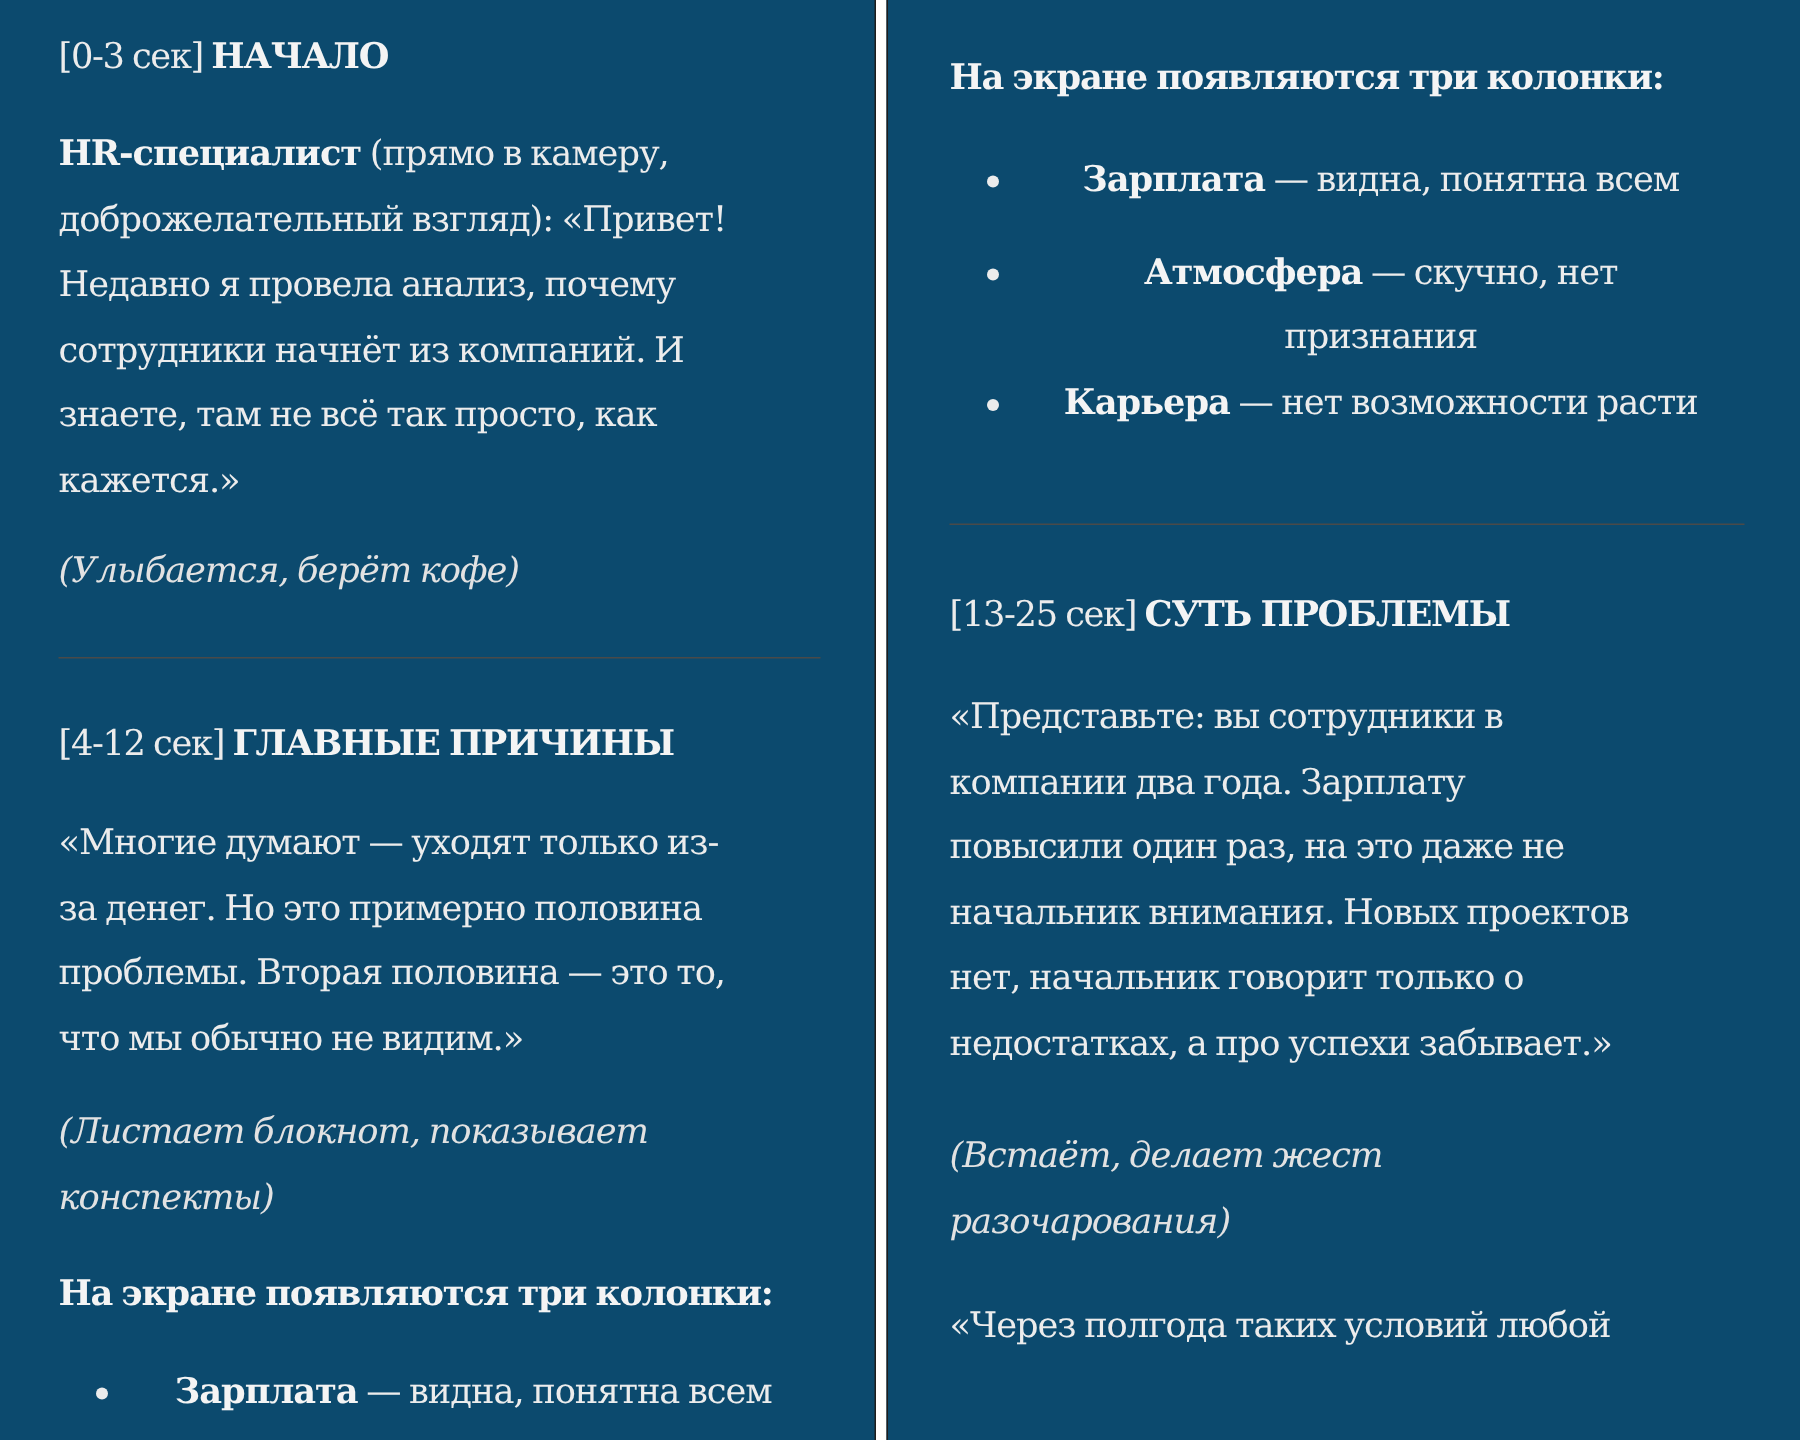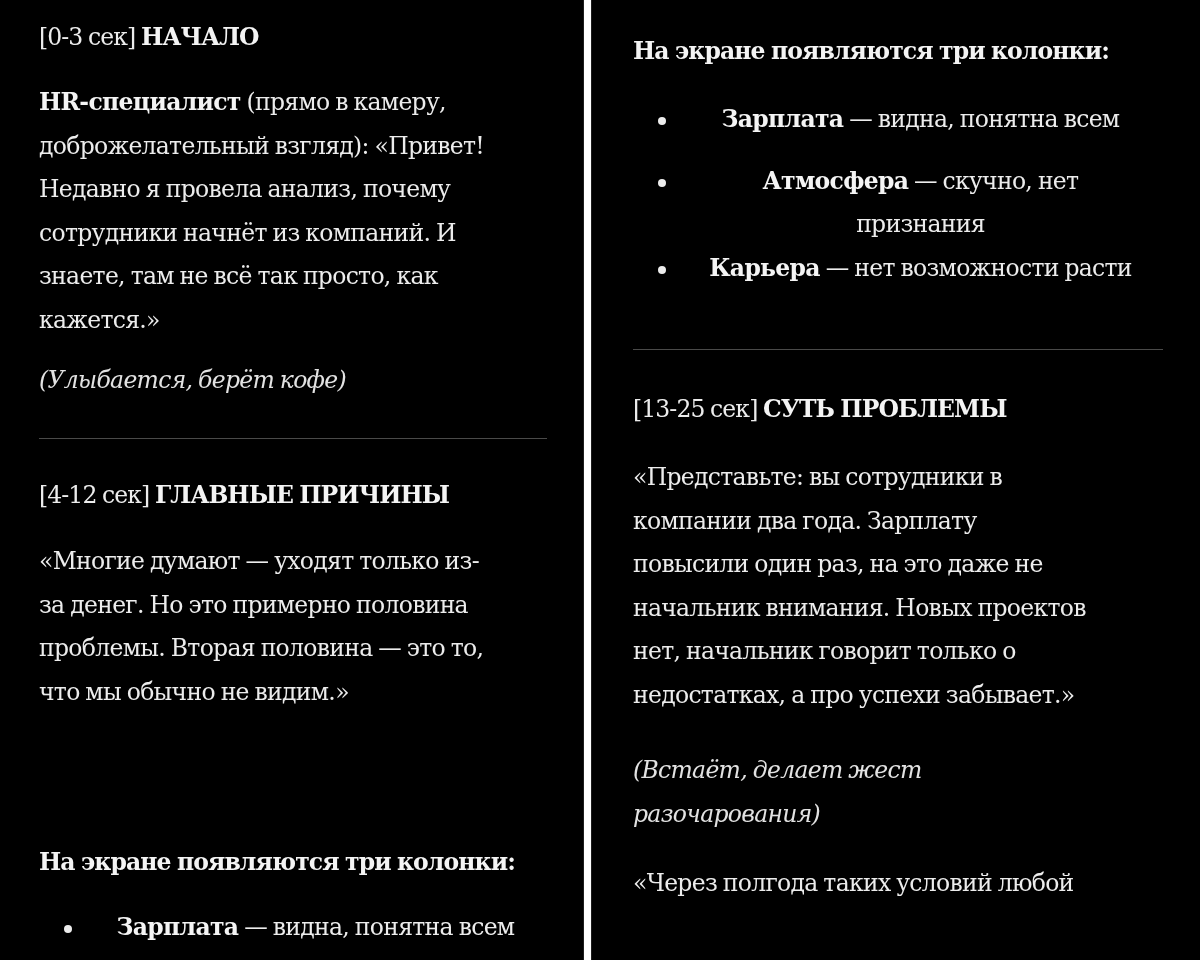--- a/index.html
+++ b/index.html
@@ -5,21 +5,21 @@
   html, body { margin: 0; padding: 0; }
   body {
     width: 1200px; height: 960px; overflow: hidden;
     background: #ffffff;
     position: relative;
     font-family: "DejaVu Serif", "Liberation Serif", serif;
     color: #ececec;
   }
   .panel {
     position: absolute; top: 0; height: 960px;
-    background: #000000;
+    background: #0c4a6e;
     overflow: hidden;
     box-sizing: border-box;
   }
   .panel.left { left: 0; width: 584px; border-right: 1px solid #1d1d1d; }
   .panel.right { left: 591px; width: 609px; border-left: 1px solid #1d1d1d; }
   .content { position: absolute; left: 39px; right: 36px; }
   .panel.right .content { left: 41px; right: 37px; }
   .p {
     font-size: 23.5px; line-height: 43.5px; margin: 0;
     letter-spacing: -0.7px; word-spacing: -1px;
@@ -67,20 +67,24 @@
     <p class="h"><span>[4-12 сек]</span> <b>ГЛАВНЫЕ ПРИЧИНЫ</b></p>
   </div>
 
   <div class="content" style="top:540px;">
     <p class="p">«Многие думают — уходят только из-</p>
     <p class="p">за денег. Но это примерно половина</p>
     <p class="p">проблемы. Вторая половина — это то,</p>
     <p class="p">что мы обычно не видим.»</p>
   </div>
 
+  <div class="content" style="top:733px;">
+    <p class="p it">(Листает блокнот, показывает</p>
+    <p class="p it">конспекты)</p>
+  </div>
 
   <div class="content" style="top:841px;">
     <p class="h"><b>На экране появляются три колонки:</b></p>
   </div>
 
   <div class="content" style="top:906px;">
     <ul>
       <li class="p"><span class="dot"></span><b>Зарплата</b><span> — видна, понятна всем</span></li>
     </ul>
   </div>

